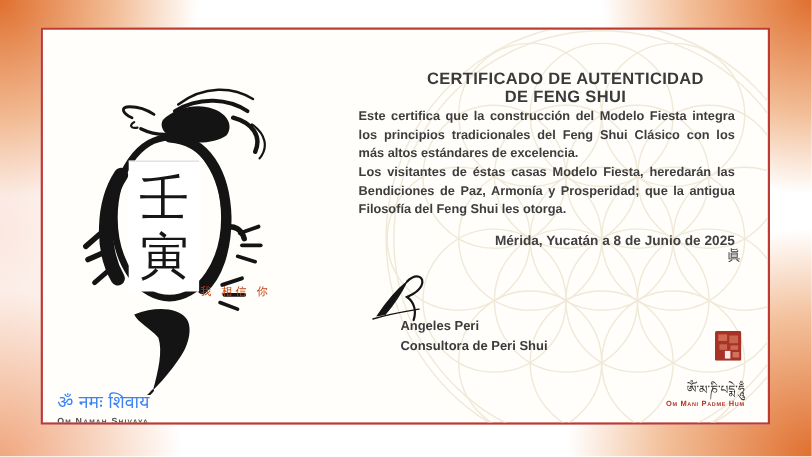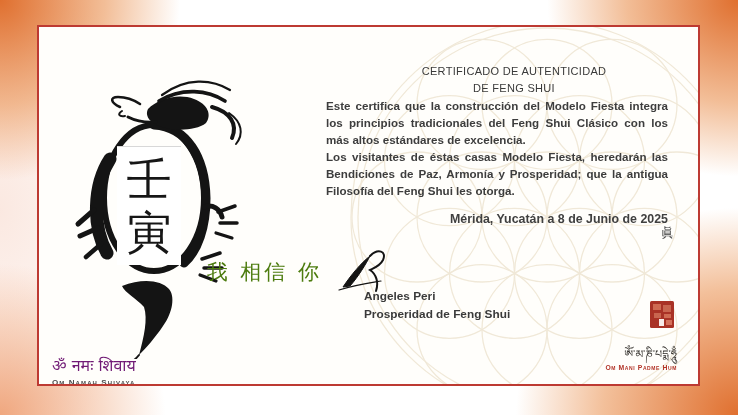--- a/index.html
+++ b/index.html
@@ -30,30 +30,29 @@
     position:absolute;left:78px;top:119px;width:64px;height:118px;background:#ffffff;
     display:flex;flex-direction:column;align-items:center;justify-content:center;
     border-top:1px solid #d8d8d8;
   }
   .zodiac-char{
     font-family:"DejaVu Serif","Liberation Serif",serif;
     font-size:45px;line-height:53px;color:#161616;font-weight:400;
   }
   #dragon-caption{
     position:absolute;left:143px;top:231px;width:140px;
-    font-size:21px;letter-spacing:3px;color:#4d7c0f;
+    font-size:10px;letter-spacing:3px;color:#c2410c;
     font-family:"DejaVu Sans","Liberation Sans",sans-serif;
-    text-align:right;
   }
 
   
   #text-col{position:absolute;left:287px;top:36px;width:342px;color:#3d3d3d;}
   #title{
     text-align:center;padding-left:34px;
-    font-size:11px;font-weight:400;line-height:17px;letter-spacing:.3px;color:#3a3a3a;
+    font-size:15px;font-weight:700;line-height:17px;letter-spacing:.3px;color:#3a3a3a;
   }
   .para{
     font-size:11.6px;font-weight:700;line-height:17px;
     text-align:justify;color:#3d3d3d;
   }
   #dateline{
     margin-top:13px;text-align:right;font-size:12.4px;font-weight:700;color:#404040;
   }
   #date-seal-char{
     text-align:right;font-size:13px;line-height:14px;color:#3a3a3a;
@@ -61,21 +60,21 @@
     font-family:"DejaVu Serif","Liberation Serif",serif;
   }
   #signature-svg{position:absolute;left:296px;top:220px;width:62px;height:46px;}
   #signatory{position:absolute;left:287px;top:260px;width:360px;
     font-size:11.8px;font-weight:700;line-height:18px;color:#3a3a3a;margin-left:38px;}
   #red-seal{position:absolute;left:611px;top:274px;width:24px;height:27px;}
 
   
   #mantra-left{position:absolute;left:13px;top:328px;}
   #mantra-left .script{
-    font-size:16px;color:#701a75;line-height:22px;
+    font-size:16px;color:#3b82f6;line-height:22px;
     font-family:"DejaVu Sans","Liberation Sans",sans-serif;
   }
   #mantra-left .translit{
     font-size:8px;font-weight:700;color:#4c4c4c;letter-spacing:1.1px;
     font-variant:small-caps;margin-top:1px;
   }
   #mantra-right{position:absolute;right:21px;top:320px;text-align:right;}
   #mantra-right .script{
     font-size:11px;color:#33302c;line-height:16px;
     font-family:"DejaVu Sans","Liberation Sans",sans-serif;
@@ -169,21 +168,21 @@
     </div>
 
     <svg id="signature-svg" viewBox="0 0 62 46">
       <path d="M8 40 C16 28 26 16 35 9 C31 17 23 30 15 39 Z" fill="#141414" stroke="#141414" stroke-width="1"></path>
       <path d="M35 9 C43 1 52 4 48 13 C45 19 39 21 35 23 C41 27 44 35 41 44" fill="none" stroke="#141414" stroke-width="2" stroke-linecap="round"></path>
       <path d="M4 43 C20 38 34 36 46 34" fill="none" stroke="#141414" stroke-width="1.2" stroke-linecap="round"></path>
     </svg>
 
     <div id="signatory">
       <div>Angeles Peri</div>
-      <div>Prosperidad de Feng Shui</div>
+      <div>Consultora de Peri Shui</div>
     </div>
 
     <svg id="red-seal" viewBox="0 0 24 27">
       <rect x="0" y="0" width="24" height="27" rx="1.5" fill="#a93226"></rect>
       <rect x="3" y="3" width="8" height="6" fill="#cf6a52"></rect>
       <rect x="13" y="4" width="8" height="7" fill="#c8654f"></rect>
       <rect x="4" y="12" width="7" height="5" fill="#c8654f"></rect>
       <rect x="14" y="13" width="7" height="4" fill="#cf6a52"></rect>
       <rect x="9" y="18" width="5" height="7" fill="#ffffff" opacity="0.9"></rect>
       <rect x="16" y="19" width="6" height="5" fill="#d4715c"></rect>

